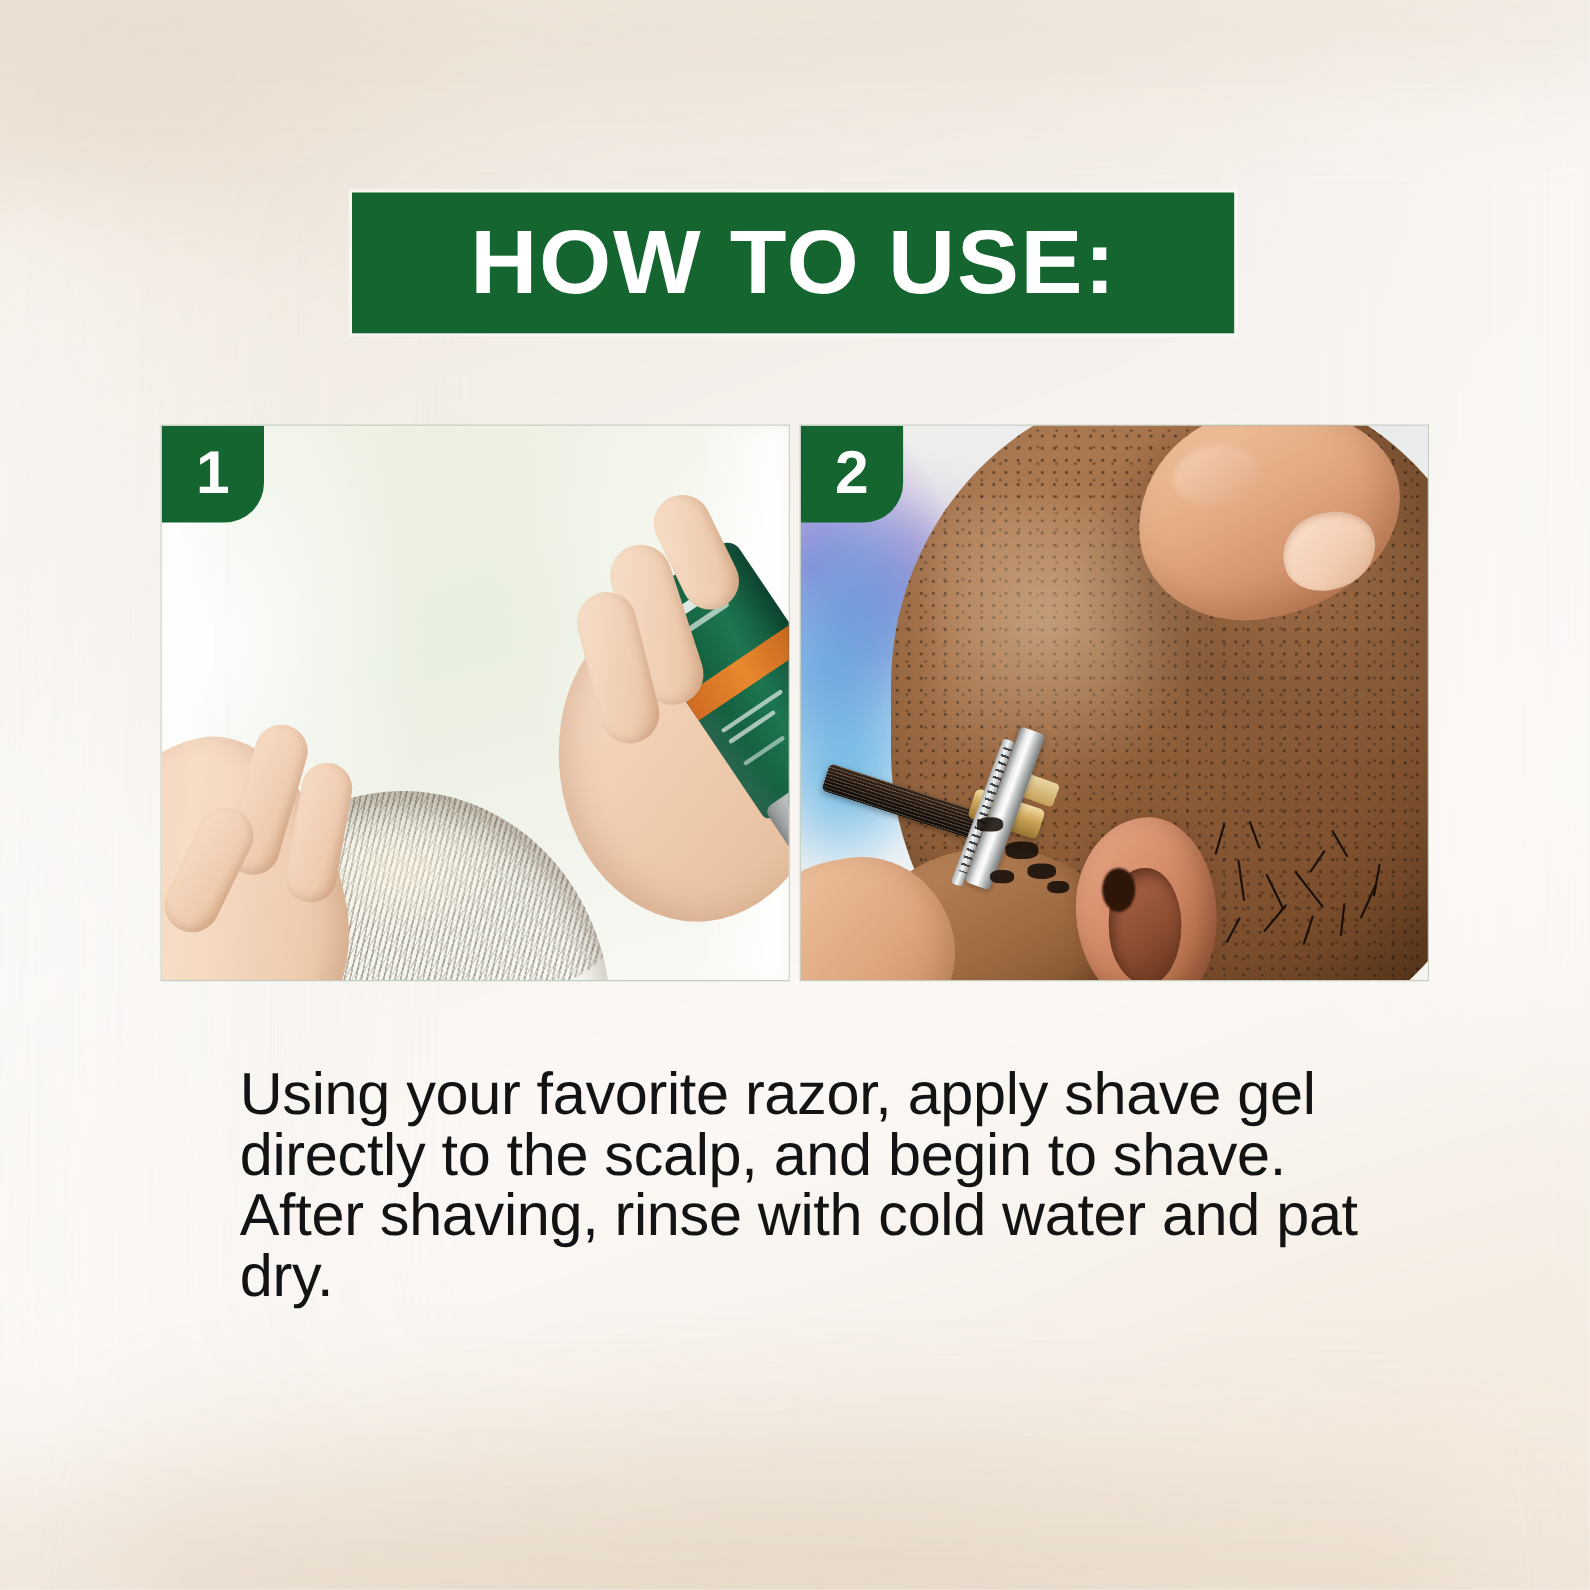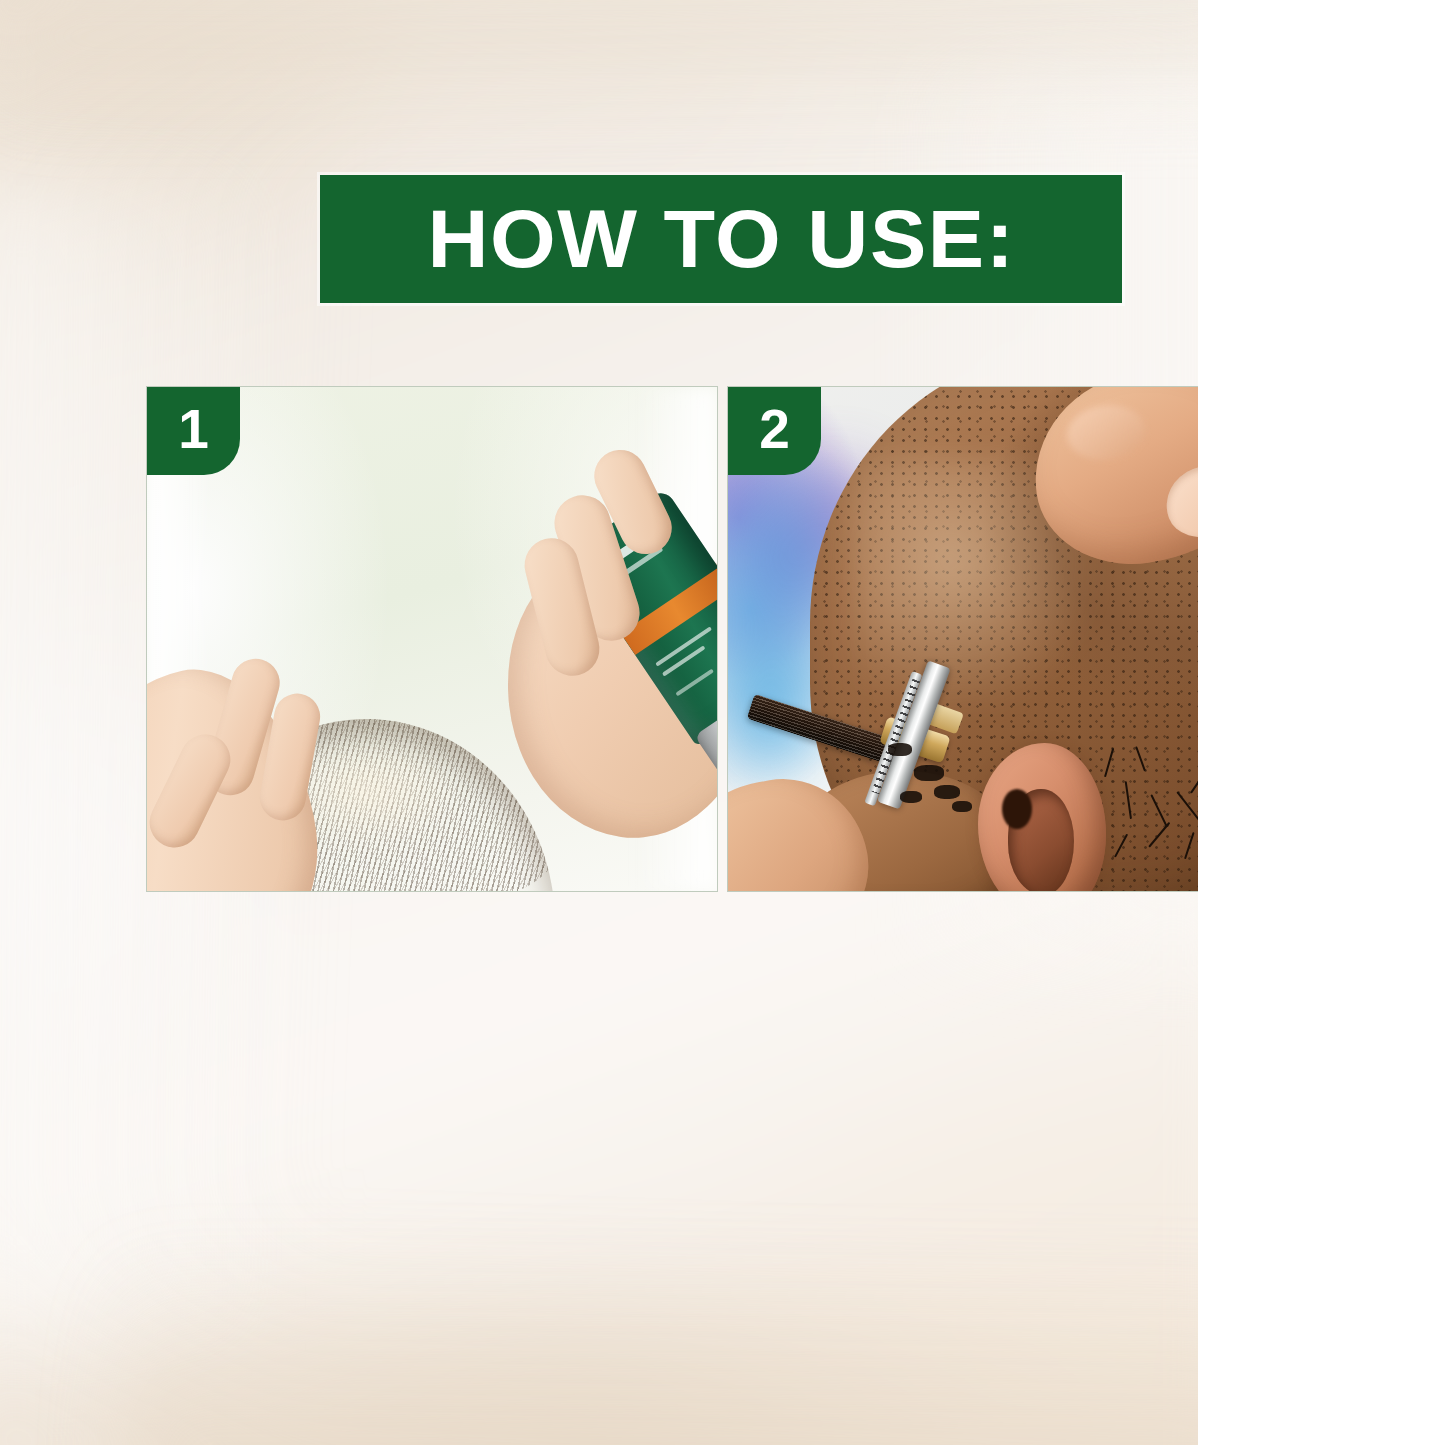--- a/index.html
+++ b/index.html
@@ -9,21 +9,21 @@
   body {
     width: 1445px;
     height: 1445px;
     overflow: hidden;
     font-family: "Liberation Sans", sans-serif;
     background: #ffffff;
   }
 
   #page {
     position: relative;
-    width: 1198px;
+    width: 1445px;
     height: 1445px;
     overflow: hidden;
   }
 
   
   .bg-base {
     position: absolute;
     inset: 0;
     background: #f2ece6;
   }
@@ -620,14 +620,15 @@
       </div>
     <div class="shaved-clump" style="left: 186px; top: 378px; width: 30px; height: 16px; position: absolute; z-index: 6;"></div>
         <div class="shaved-clump" style="left: 206px; top: 398px; width: 26px; height: 14px; position: absolute; z-index: 6;"></div>
         <div class="shaved-clump" style="left: 172px; top: 404px; width: 22px; height: 12px; position: absolute; z-index: 6;"></div>
         <div class="shaved-clump" style="left: 224px; top: 414px; width: 20px; height: 11px; position: absolute; z-index: 6;"></div>
         <div class="shaved-clump" style="left: 160px; top: 356px; width: 24px; height: 13px; position: absolute; z-index: 6;"></div>
       </div>
 
   </div>
 
+  <div class="instructions">Using your favorite razor, apply shave gel directly to the scalp, and begin to shave. After shaving, rinse with cold water and pat dry.</div>
 
 </div>
 
 </body></html>

